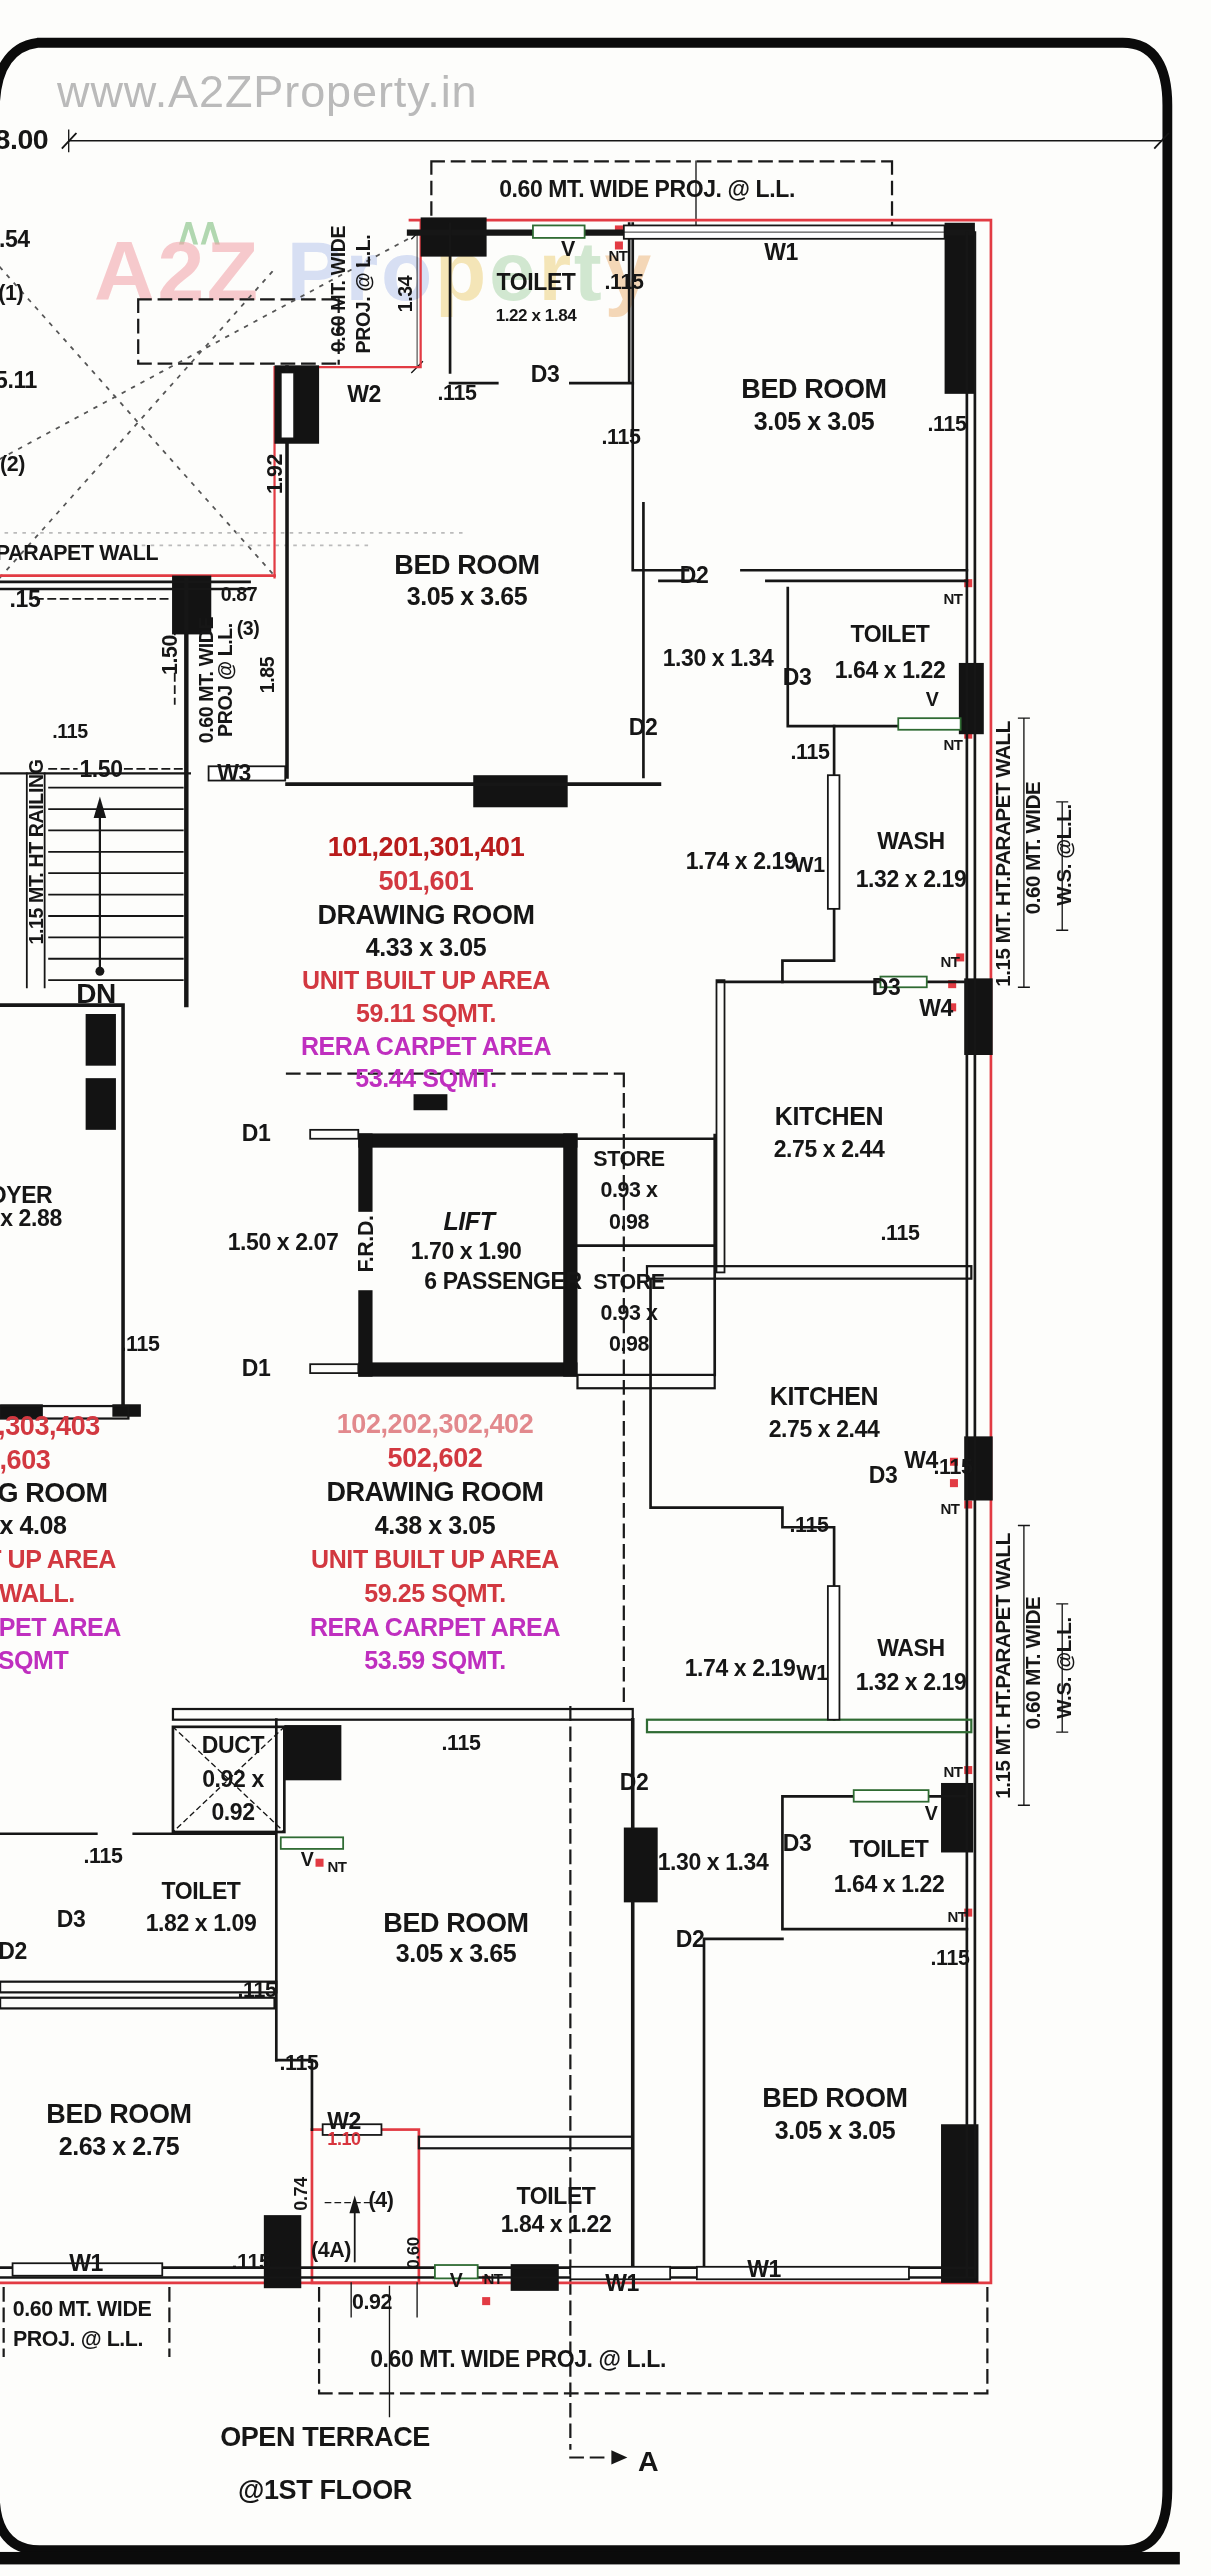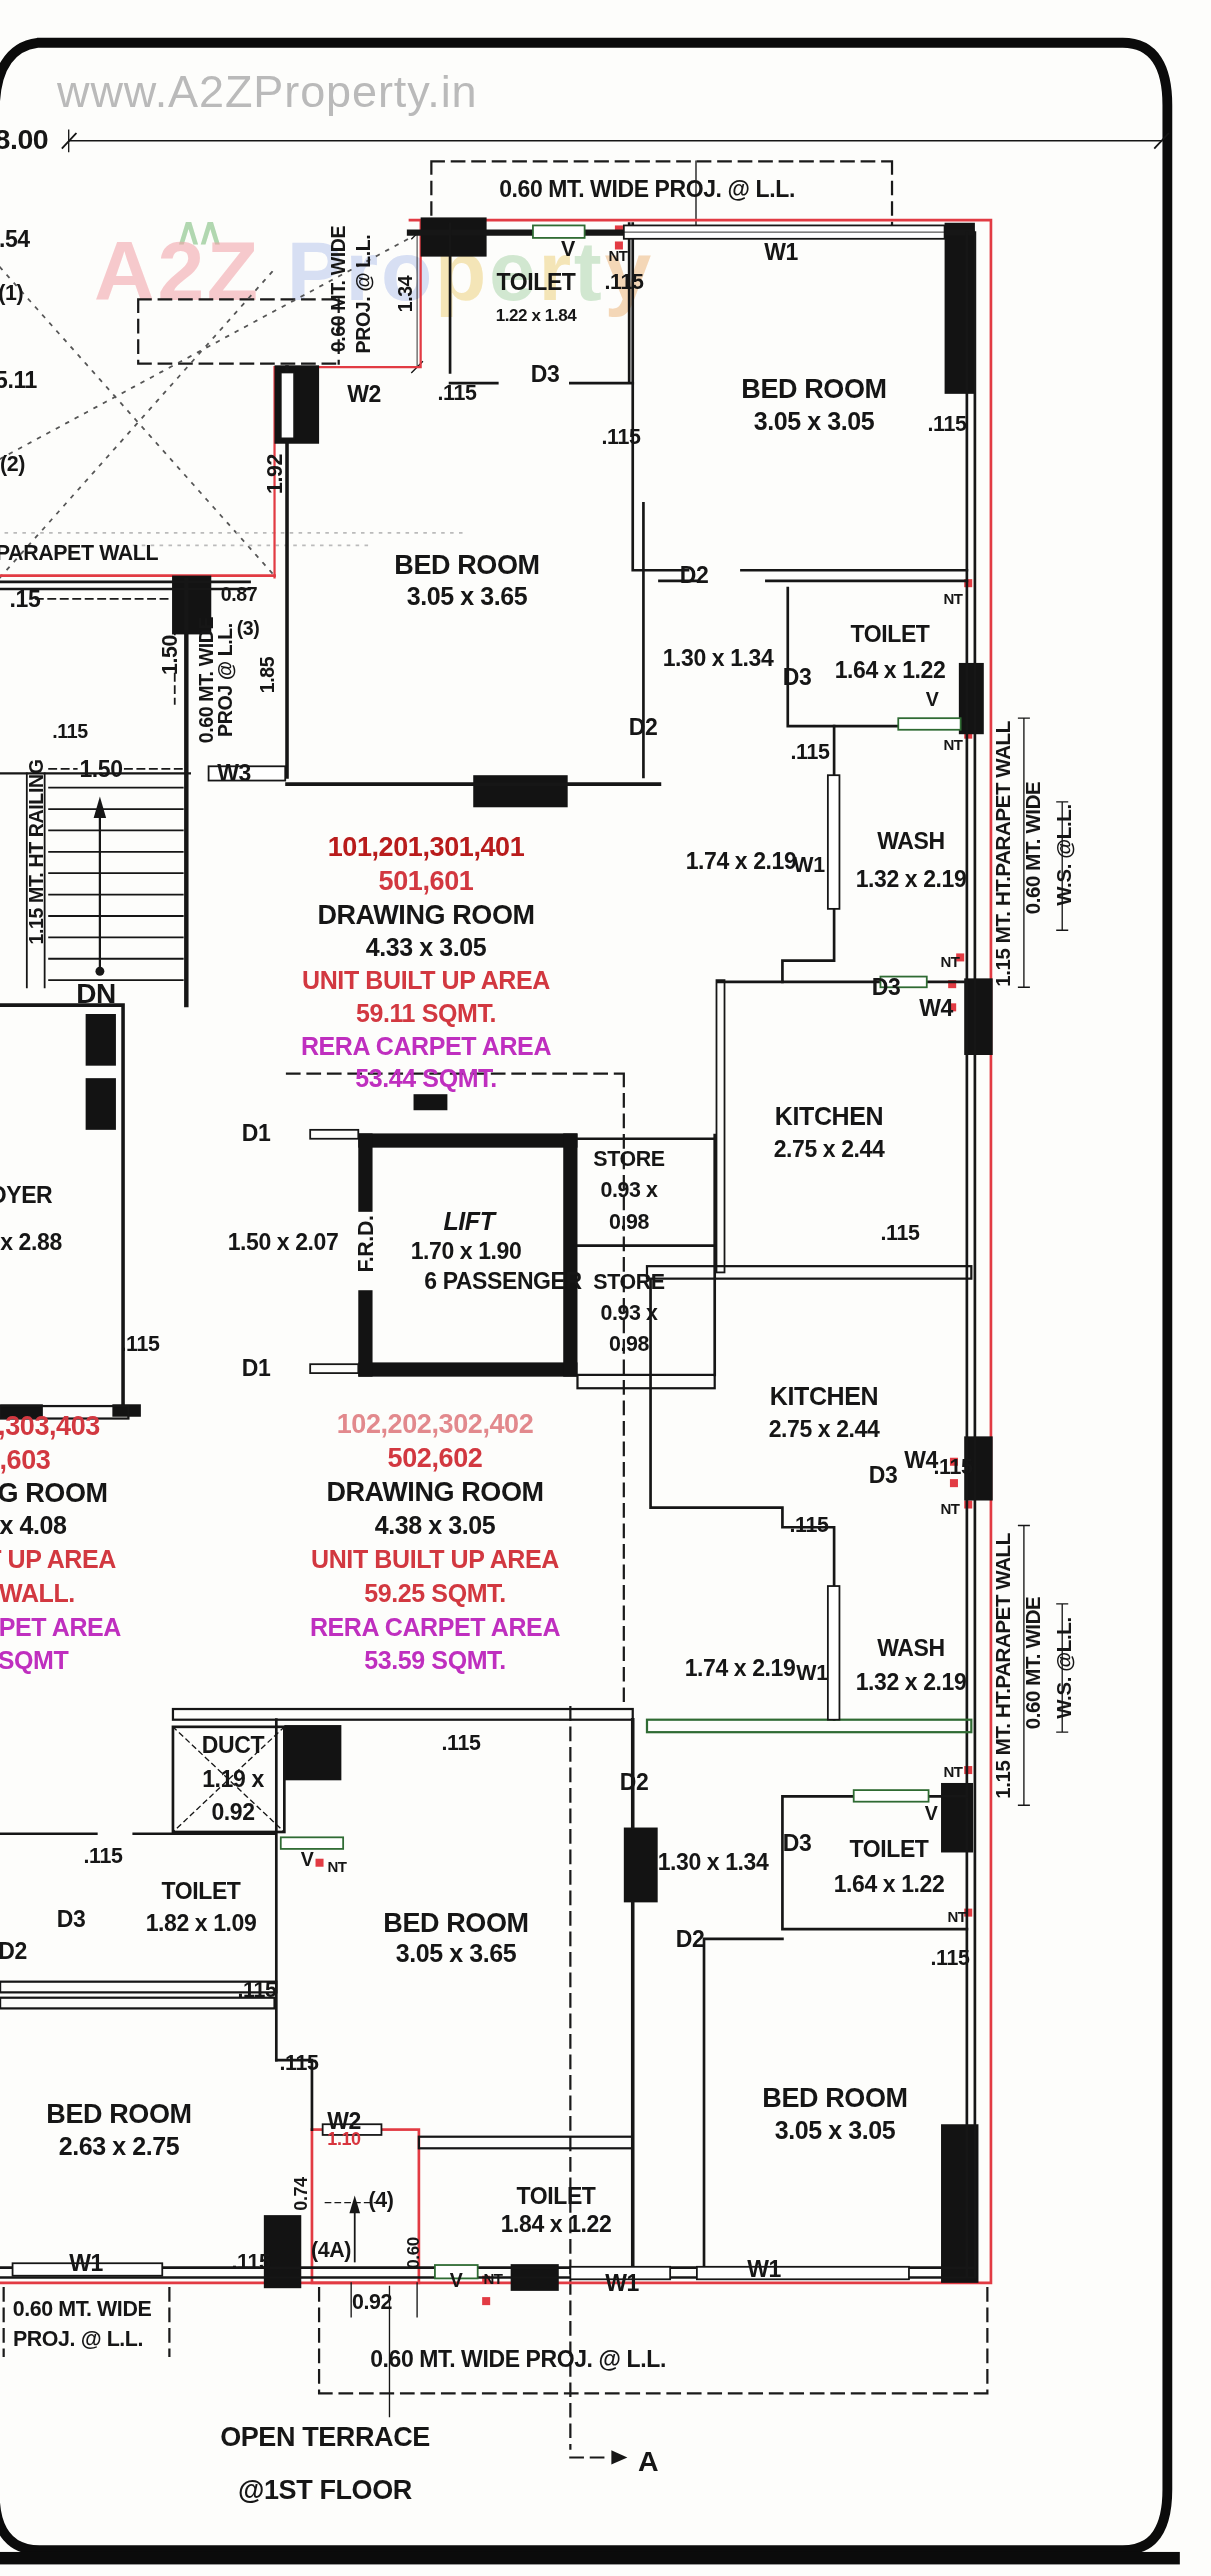--- a/index.html
+++ b/index.html
@@ -261,21 +261,21 @@
       <div class="lbl" style="left: 466px; top: 1251px; font-size: 23px; transform: translate(-50%, -50%);">1.70 x 1.90</div>
       <div class="lbl" style="left: 466px; top: 1281px; font-size: 23px; transform: translate(-50%, -50%); margin-left: 37px;">6 PASSENGER</div>
       <div class="lbl" style="left: 629px; top: 1160px; font-size: 21.4px; transform: translate(-50%, -50%);">STORE</div>
       <div class="lbl" style="left: 629px; top: 1191px; font-size: 21.4px; transform: translate(-50%, -50%);">0.93 x</div>
       <div class="lbl" style="left: 629px; top: 1223px; font-size: 21.4px; transform: translate(-50%, -50%);">0.98</div>
       <div class="lbl" style="left: 629px; top: 1283px; font-size: 21.4px; transform: translate(-50%, -50%);">STORE</div>
       <div class="lbl" style="left: 629px; top: 1314px; font-size: 21.4px; transform: translate(-50%, -50%);">0.93 x</div>
       <div class="lbl" style="left: 629px; top: 1345px; font-size: 21.4px; transform: translate(-50%, -50%);">0.98</div>
       <div class="lbl" style="left: 256px; top: 1368px; font-size: 23px; transform: translate(-50%, -50%);">D1</div>
       <div class="lbl" style="left: 20.5px; top: 1195px; font-size: 23px; transform: translate(-50%, -50%);">OYER</div>
-      <div class="lbl" style="left: 31px; top: 1218px; font-size: 23px; transform: translate(-50%, -50%); margin-top: 24px;">x 2.88</div>
+      <div class="lbl" style="left: 31px; top: 1218px; font-size: 23px; transform: translate(-50%, -50%);">x 2.88</div>
       <div class="lbl" style="left: 140px; top: 1345px; font-size: 21.4px; transform: translate(-50%, -50%);">.115</div>
       <div class="lbl" style="left: 435px; top: 1424px; font-size: 27px; color: rgb(226, 137, 141); transform: translate(-50%, -50%);">102,202,302,402</div>
       <div class="lbl" style="left: 435px; top: 1458px; font-size: 27px; color: rgb(210, 56, 64); transform: translate(-50%, -50%);">502,602</div>
       <div class="lbl" style="left: 435px; top: 1492px; font-size: 27px; transform: translate(-50%, -50%);">DRAWING ROOM</div>
       <div class="lbl" style="left: 435px; top: 1525px; font-size: 25px; transform: translate(-50%, -50%);">4.38 x 3.05</div>
       <div class="lbl" style="left: 435px; top: 1559px; font-size: 25px; color: rgb(210, 56, 64); transform: translate(-50%, -50%);">UNIT BUILT UP AREA</div>
       <div class="lbl" style="left: 435px; top: 1593px; font-size: 25px; color: rgb(210, 56, 64); transform: translate(-50%, -50%);">59.25 SQMT.</div>
       <div class="lbl" style="left: 435px; top: 1627px; font-size: 25px; color: rgb(191, 47, 191); transform: translate(-50%, -50%);">RERA CARPET AREA</div>
       <div class="lbl" style="left: 435px; top: 1660px; font-size: 25px; color: rgb(191, 47, 191); transform: translate(-50%, -50%);">53.59 SQMT.</div>
       <div class="lbl" style="left: 49px; top: 1426px; font-size: 27px; color: rgb(210, 56, 64); transform: translate(-50%, -50%);">,303,403</div>
@@ -295,21 +295,21 @@
       <div class="lbl" style="left: 809px; top: 1526px; font-size: 21.4px; transform: translate(-50%, -50%);">.115</div>
       <div class="lbl" style="left: 740px; top: 1668px; font-size: 23px; transform: translate(-50%, -50%);">1.74 x 2.19</div>
       <div class="lbl" style="left: 812px; top: 1674px; font-size: 21.4px; transform: translate(-50%, -50%);">W1</div>
       <div class="lbl" style="left: 911px; top: 1648px; font-size: 23px; transform: translate(-50%, -50%);">WASH</div>
       <div class="lbl" style="left: 911px; top: 1682px; font-size: 23px; transform: translate(-50%, -50%);">1.32 x 2.19</div>
       <div class="lbl" style="left: 953px; top: 1771px; font-size: 15px; transform: translate(-50%, -50%);">NT</div>
       <div class="lbl" style="left: 1003px; top: 1666px; font-size: 20.5px; transform: translate(-50%, -50%) rotate(-90deg);">1.15 MT. HT.PARAPET WALL</div>
       <div class="lbl" style="left: 1033px; top: 1663px; font-size: 20.5px; transform: translate(-50%, -50%) rotate(-90deg);">0.60 MT. WIDE</div>
       <div class="lbl" style="left: 1064px; top: 1668px; font-size: 20.5px; transform: translate(-50%, -50%) rotate(-90deg);">W.S. @L.L.</div>
       <div class="lbl" style="left: 233px; top: 1745px; font-size: 23px; transform: translate(-50%, -50%);">DUCT</div>
-      <div class="lbl" style="left: 233px; top: 1779px; font-size: 23px; transform: translate(-50%, -50%);">1.19 x</div>
+      <div class="lbl" style="left: 233px; top: 1779px; font-size: 23px; transform: translate(-50%, -50%);">0.92 x</div>
       <div class="lbl" style="left: 233px; top: 1812px; font-size: 23px; transform: translate(-50%, -50%);">0.92</div>
       <div class="lbl" style="left: 461px; top: 1744px; font-size: 21.4px; transform: translate(-50%, -50%);">.115</div>
       <div class="lbl" style="left: 103px; top: 1857px; font-size: 21.4px; transform: translate(-50%, -50%);">.115</div>
       <div class="lbl" style="left: 201px; top: 1891px; font-size: 23px; transform: translate(-50%, -50%);">TOILET</div>
       <div class="lbl" style="left: 201px; top: 1923px; font-size: 23px; transform: translate(-50%, -50%);">1.82 x 1.09</div>
       <div class="lbl" style="left: 71px; top: 1919px; font-size: 23px; transform: translate(-50%, -50%);">D3</div>
       <div class="lbl" style="left: 307px; top: 1860px; font-size: 19.6px; transform: translate(-50%, -50%);">V</div>
       <div class="lbl" style="left: 337px; top: 1866px; font-size: 15px; transform: translate(-50%, -50%);">NT</div>
       <div class="lbl" style="left: 12.5px; top: 1951px; font-size: 23px; transform: translate(-50%, -50%);">D2</div>
       <div class="lbl" style="left: 456px; top: 1923px; font-size: 27px; transform: translate(-50%, -50%);">BED ROOM</div>

